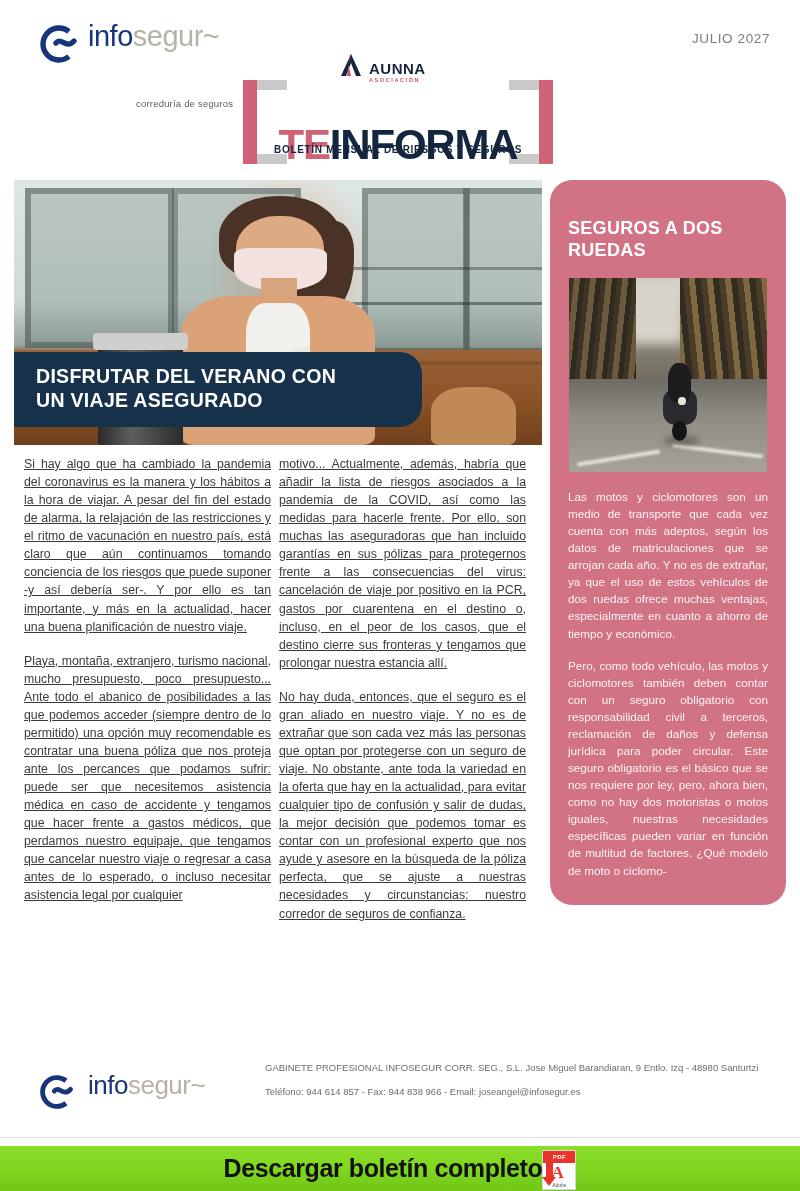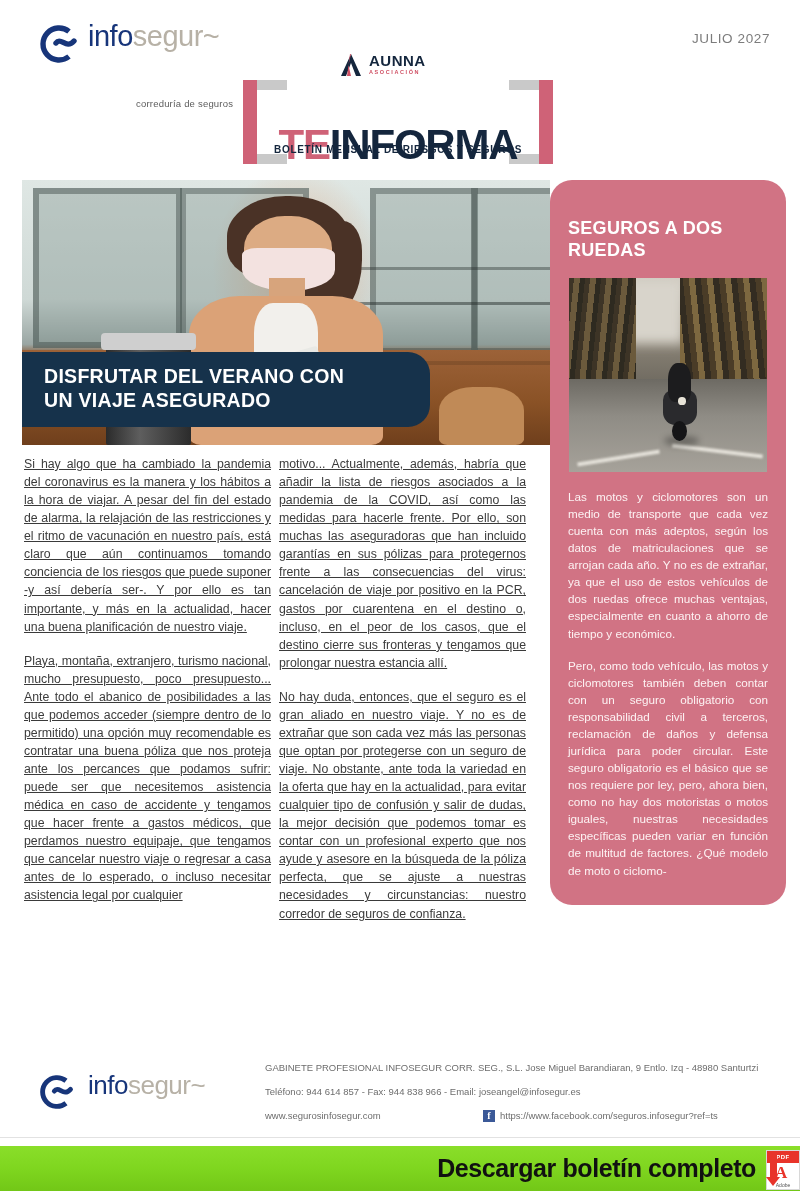--- a/index.html
+++ b/index.html
@@ -44,21 +44,21 @@
 
   
   .masthead{
     position:absolute;left:243px;top:52px;width:310px;height:112px;
   }
   .aunna{
     position:absolute;left:95px;top:0px;height:26px;
     display:flex;align-items:flex-start;gap:5px;
   }
   .aunna-mark{position:relative;width:26px;height:26px;}
-  .aunna-text{padding-top:1px;}
+  .aunna-text{padding-top:1px;margin-top:8px;}
   .aunna-name{
     font-size:15px;font-weight:700;color:#14263d;letter-spacing:0.5px;line-height:1;
   }
   .aunna-sub{
     font-size:5.5px;font-weight:700;color:#cf4f63;letter-spacing:1.6px;
     margin-top:2px;line-height:1;
   }
   .bracket-frame{
     position:absolute;left:0;top:28px;width:310px;height:84px;
   }
@@ -80,21 +80,20 @@
   .ti-title .informa{color:#14263d;}
   .ti-sub{
     position:absolute;left:0;bottom:9px;width:310px;text-align:center;
     font-size:10px;font-weight:700;color:#14263d;letter-spacing:0.7px;
   }
 
   
   .hero{
     position:absolute;left:14px;top:180px;width:528px;height:265px;
     overflow:hidden;
-    margin-left:8px;
   }
   .hero-photo{
     position:absolute;inset:0;
     background:
       radial-gradient(ellipse 120px 150px at 52% 34%, rgba(222,180,150,.95), rgba(222,180,150,0) 70%),
       linear-gradient(180deg,#dfe7e4 0%, #cfd9d6 45%, #9aa6a3 62%, #8a5c3a 66%, #7d4f2e 100%);
   }
   .hero-door{position:absolute;background:rgba(120,140,136,.35);}
   .d1{left:2%;top:3%;width:26%;height:56%;border:6px solid rgba(60,70,68,.45);}
   .d2{left:30%;top:3%;width:22%;height:56%;border:6px solid rgba(60,70,68,.4);}
@@ -280,21 +279,21 @@
     text-align:center;margin-right:5px;font-family:"Liberation Serif",serif;
   }
   .foot-rule{
     position:absolute;left:0;top:1137px;width:800px;height:1px;background:#e2e2e2;
   }
 
   
   .cta{
     position:absolute;left:0;top:1146px;width:800px;height:45px;
     background:linear-gradient(180deg,#8ade2a 0%,#7fd61f 50%,#72c717 100%);
-    display:flex;align-items:center;justify-content:flex-end;gap:10px;
+    display:flex;align-items:center;justify-content:center;gap:0;
   }
   .cta-label{
     font-size:25px;font-weight:800;color:#111111;letter-spacing:-0.4px;
     font-family:"Liberation Sans", sans-serif;
   }
   .pdf-icon{
     position:relative;width:32px;height:38px;background:#ffffff;
     border:1px solid #d8d8d8;margin-top:2px;
   }
   .pdf-top{
@@ -432,25 +431,20 @@
     </svg>
     <div class="brand-word">
       <span class="a">info</span><span class="b">segur~</span>
     </div>
     <div class="brand-tag">correduría de seguros</div>
   </div>
 
   <div class="foot-text">
     <div class="foot-line">GABINETE PROFESIONAL INFOSEGUR CORR. SEG., S.L. Jose Miguel Barandiaran, 9 Entlo. Izq  - 48980 Santurtzi</div>
     <div class="foot-line">Teléfono: 944 614 857 - Fax: 944 838 966 - Email: joseangel@infosegur.es</div>
-    <div class="foot-row">
-      <span class="foot-web">www.segurosinfosegur.com</span>
-      <span class="fb-icon">f</span>
-      <span>https://www.facebook.com/seguros.infosegur?ref=ts</span>
-    </div>
   </div>
 </div>
 
 <div class="foot-rule"></div>
 
 <div class="cta">
   <span class="cta-label">Descargar boletín completo</span>
   <span class="pdf-icon">
     <span class="pdf-top">PDF</span>
     <span class="pdf-arrow"></span>

